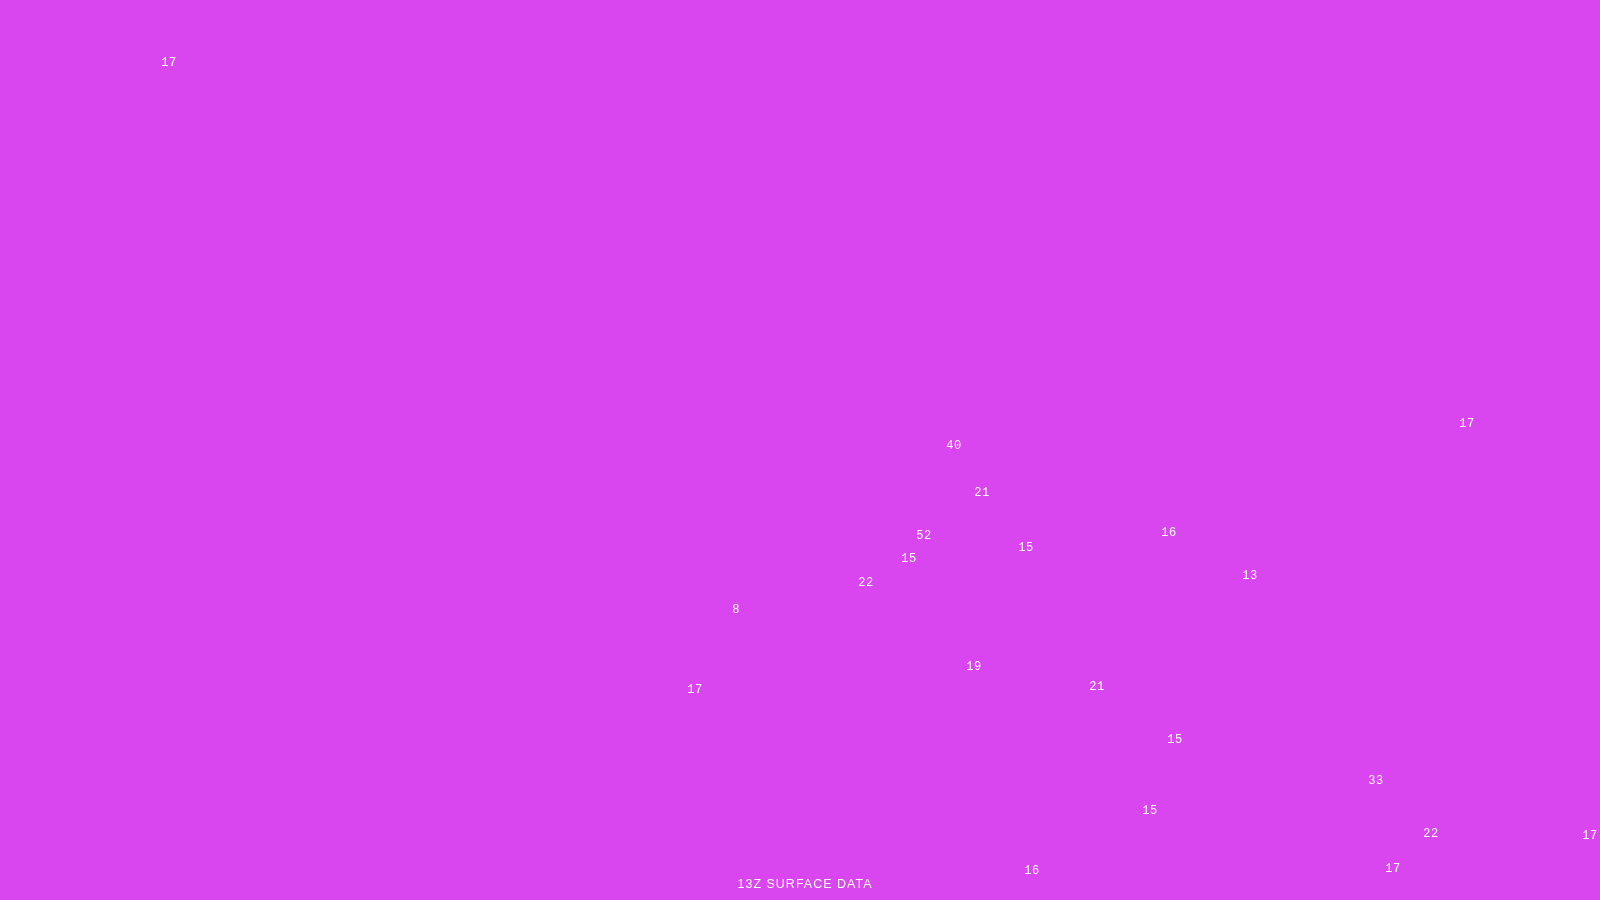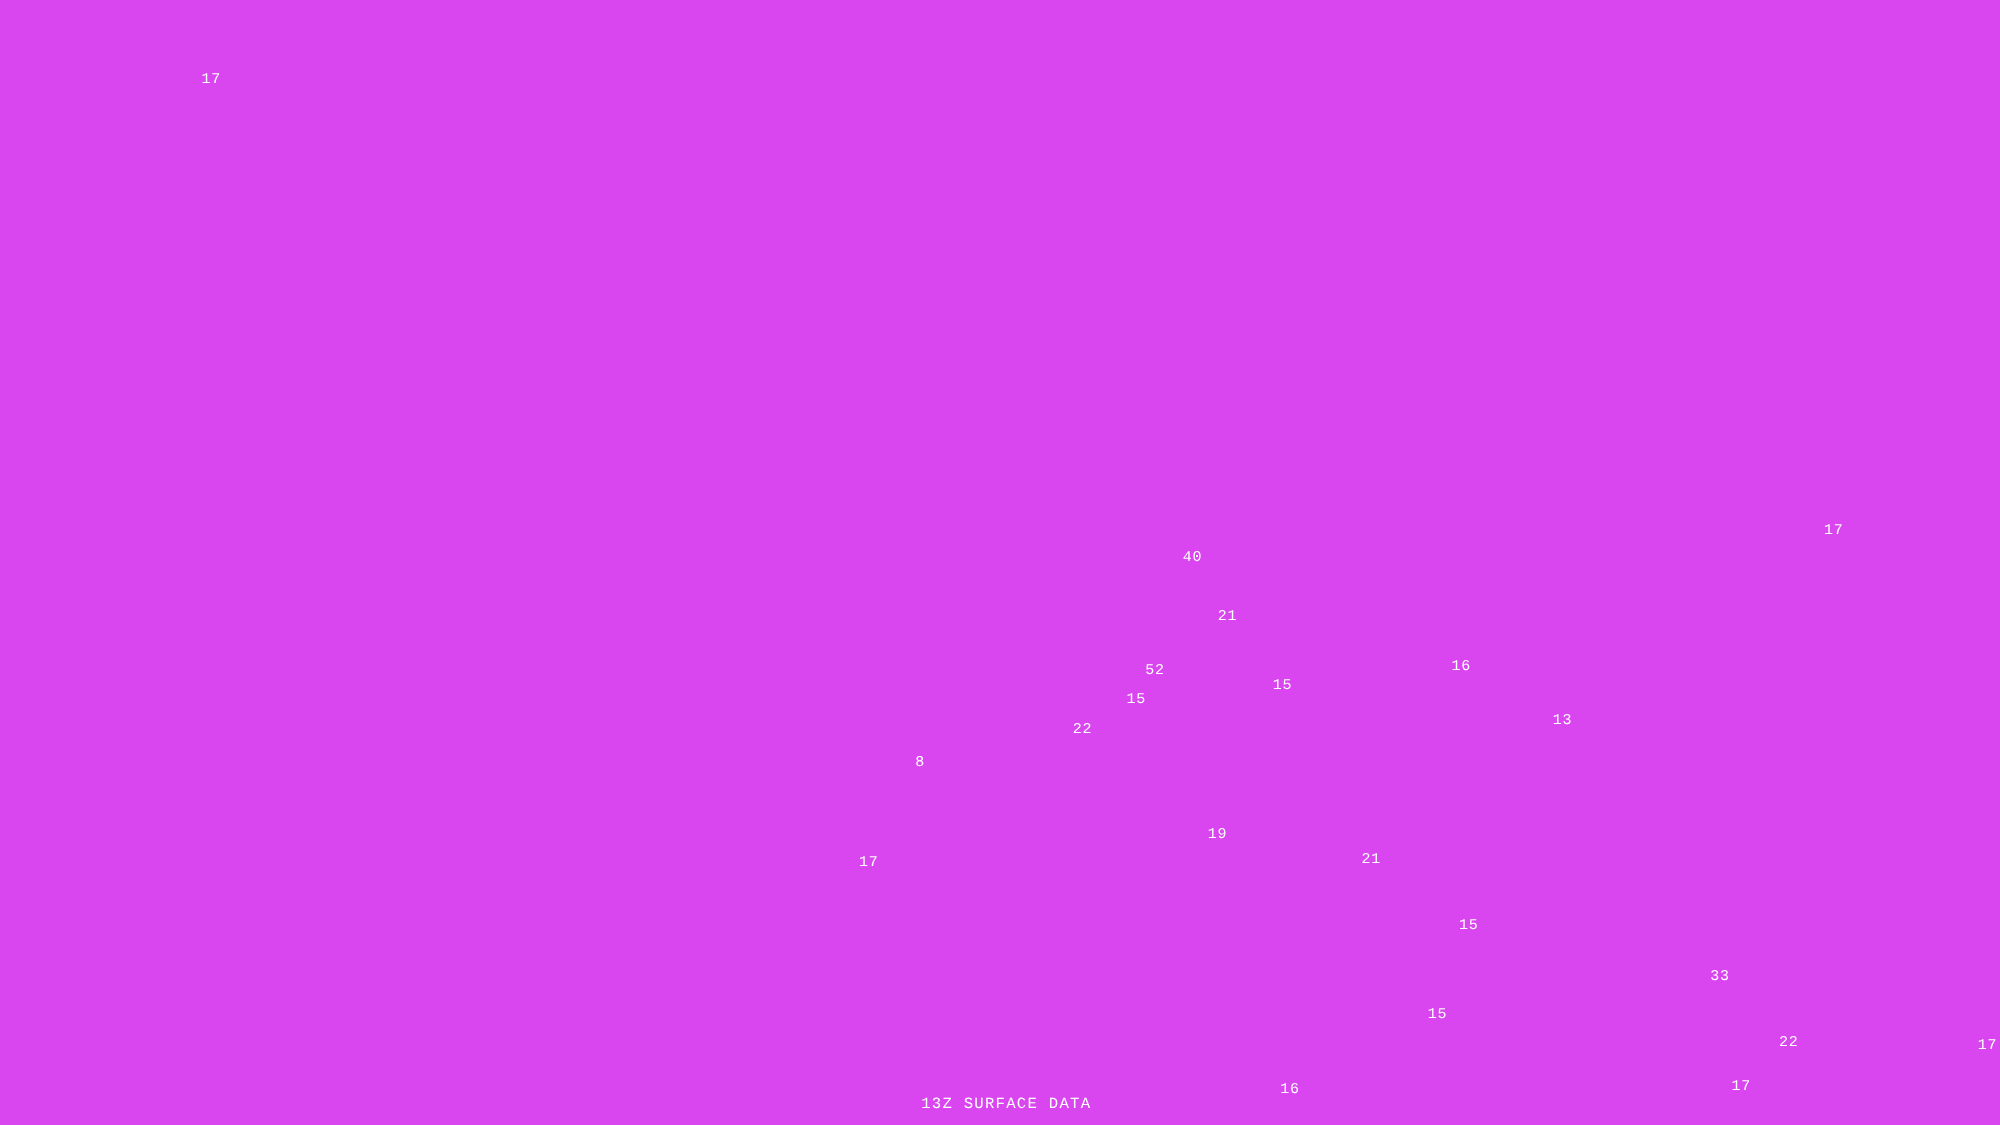--- a/index.html
+++ b/index.html
@@ -21,21 +21,21 @@
     font-family: "Liberation Mono", "DejaVu Sans Mono", monospace;
     font-size: 12px;
     line-height: 12px;
     letter-spacing: 0.5px;
     white-space: nowrap;
     transform: translate(-50%, -50%);
   }
   .caption {
     position: absolute;
     color: #ffffff;
-    font-family: Liberation Mono, monospace;
+    font-family: Liberation Sans, sans-serif;
     font-size: 12.5px;
     line-height: 13px;
     letter-spacing: 1px;
     white-space: nowrap;
     transform: translate(-50%, -50%);
   }
 </style>
 </head>
 <body>
 

